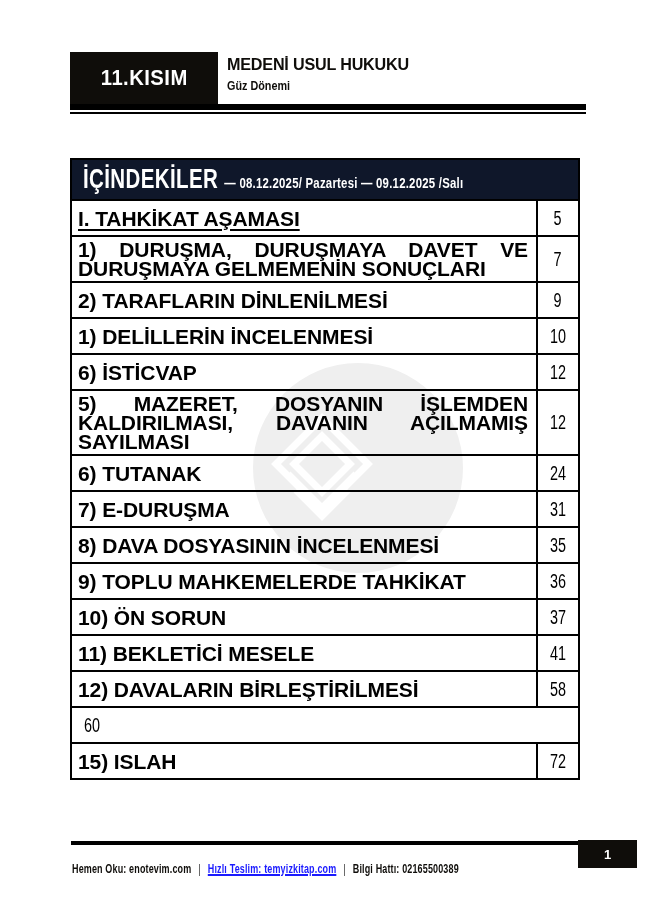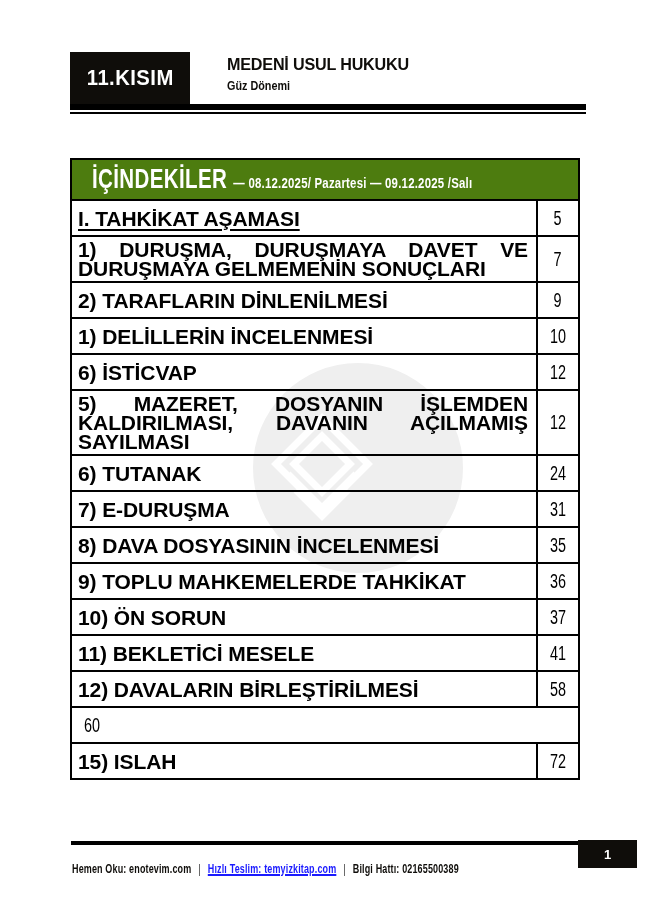--- a/index.html
+++ b/index.html
@@ -9,21 +9,21 @@
   .page {
     position:relative;
     width:646px; height:914px;
     background:#ffffff;
     overflow:hidden;
   }
 
   
   .kisim-box {
     position:absolute; left:70px; top:52px;
-    width:120px; height:52px;
+    width:148px; height:52px;
     background:#0f0d0a;
     display:flex; align-items:center; justify-content:center;
     z-index:2;
   }
   .kisim-text {
     color:#ffffff; font-size:22px; font-weight:bold;
     letter-spacing:0.5px;
     display:inline-block; transform:scaleX(0.92); transform-origin:center;
   }
   .title-block { position:absolute; left:227px; top:55px; z-index:2; }
@@ -43,24 +43,24 @@
   .watermark { position:absolute; left:240px; top:356px; z-index:0; }
 
   
   .toc {
     position:absolute; left:70px; top:158px; width:510px;
     border:2px solid #000;
     background:transparent;
     z-index:1;
   }
   .toc-header {
-    background:#4d7c0f; color:#ffffff;
+    background:#0f172a; color:#ffffff;
     height:39px;
     display:flex; align-items:center;
-    padding-left:20px;
+    padding-left:11px;
     overflow:hidden;
   }
   .toc-header-inner {
     display:inline-flex; align-items:baseline; white-space:nowrap;
     transform:scaleX(0.76); transform-origin:0 50%;
   }
   .toc-heading { font-size:27px; font-weight:bold; letter-spacing:0.5px; }
   .toc-daterange { font-size:15px; font-weight:bold; margin-left:8px; letter-spacing:0.3px; }
 
   .toc-row { display:flex; border-top:2px solid #000; min-height:36px; background:transparent; }

